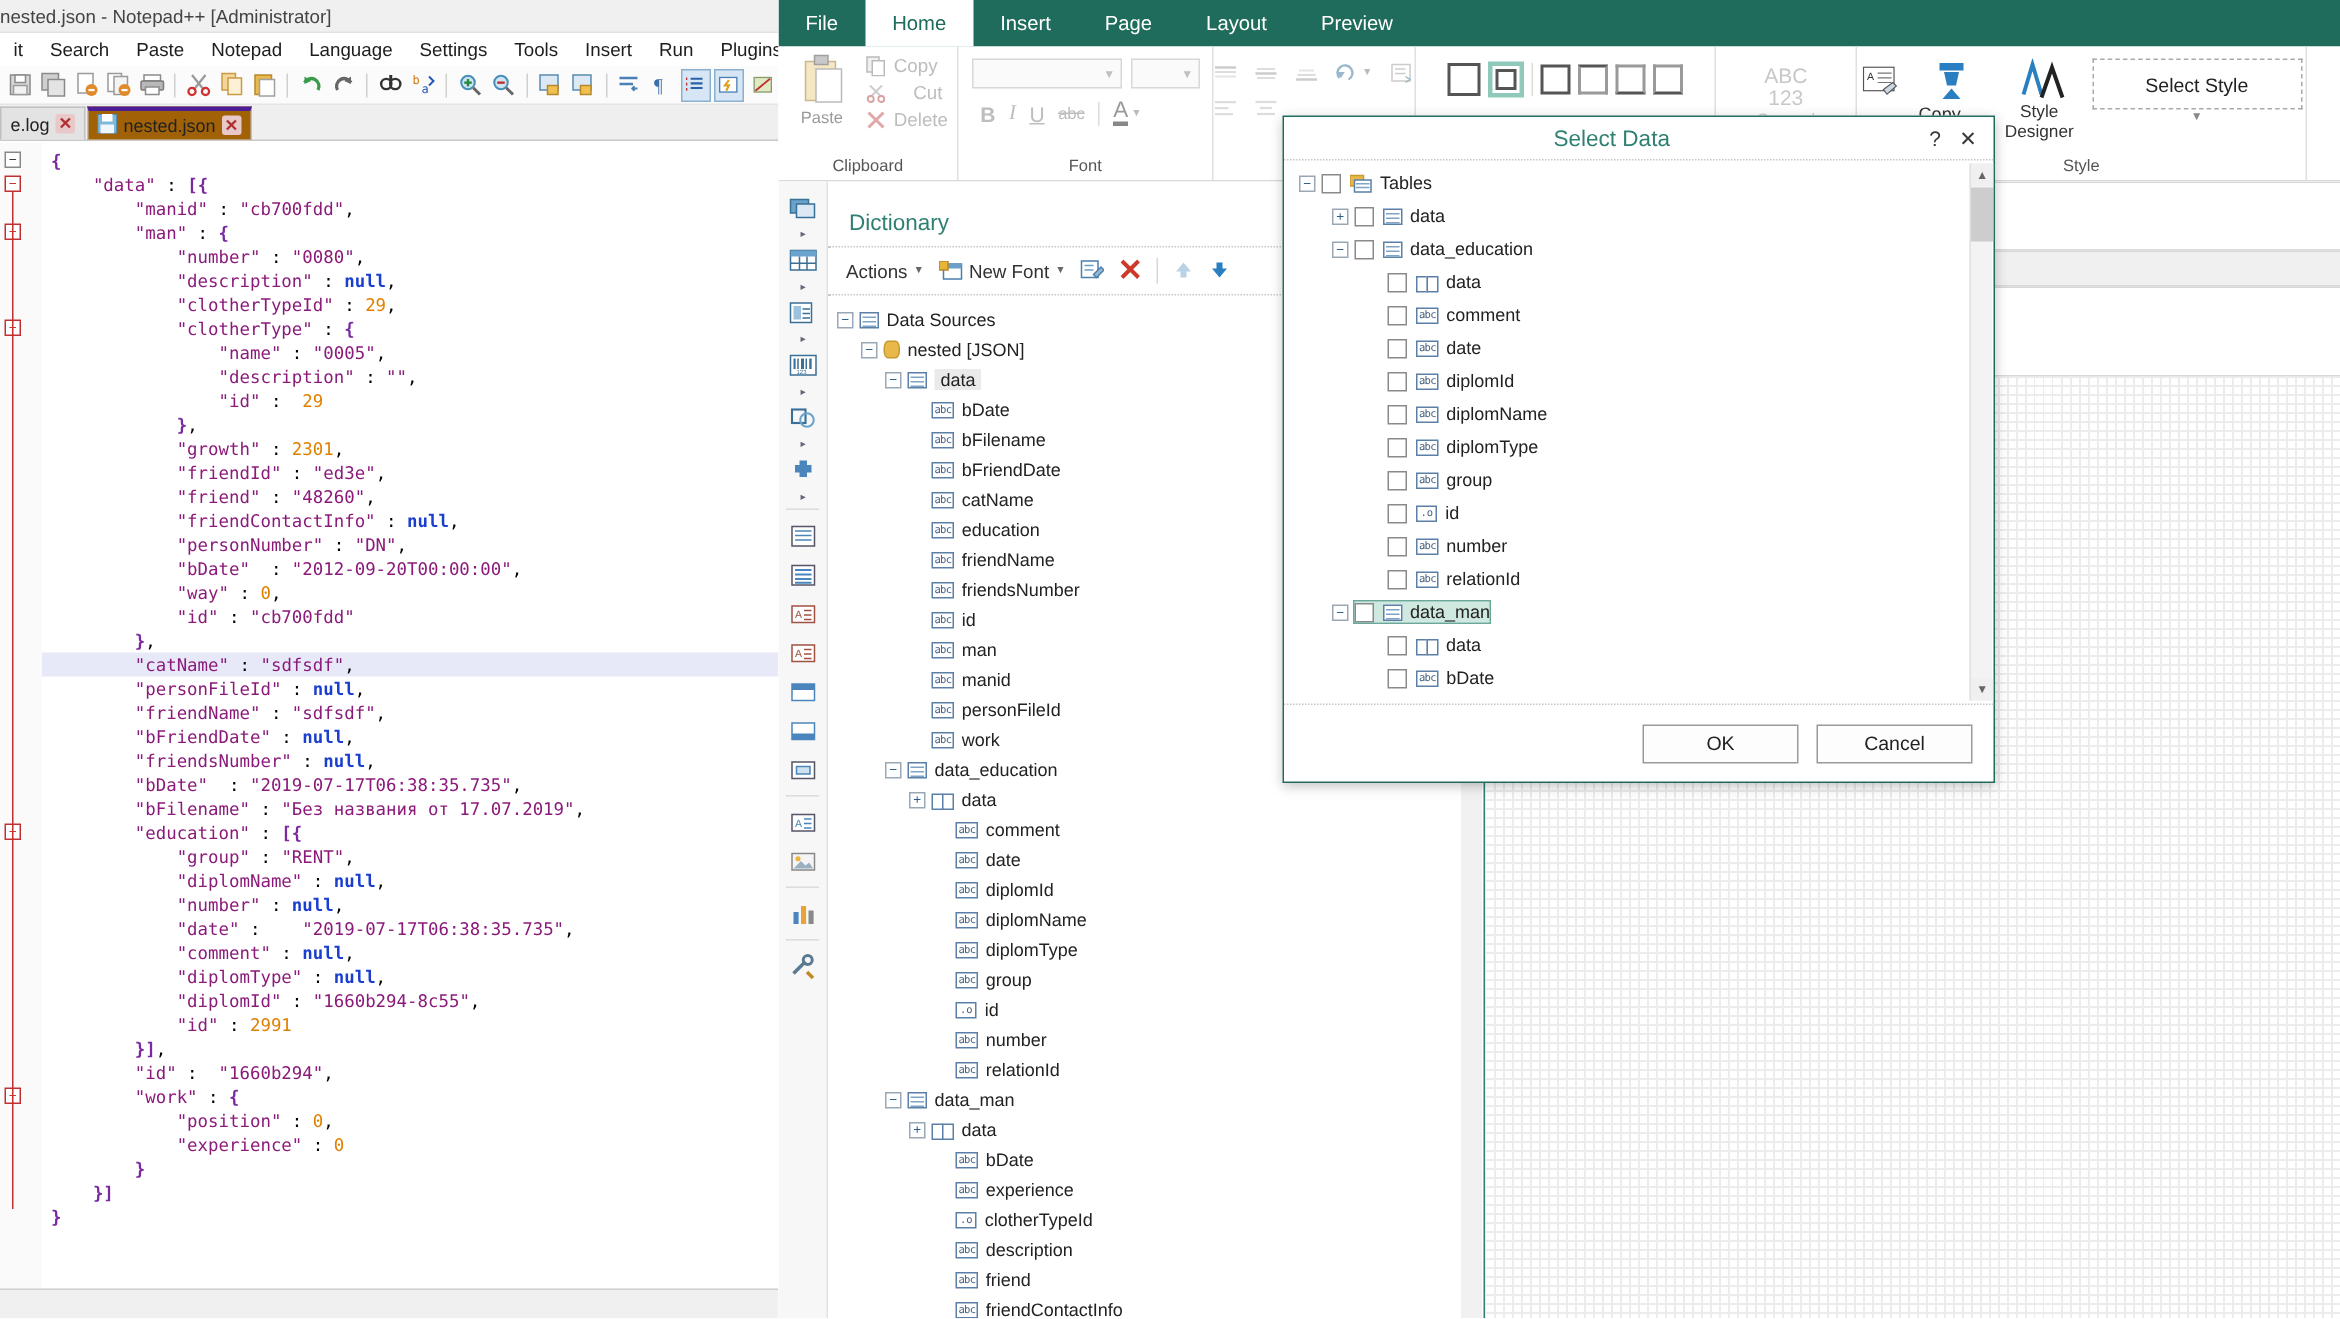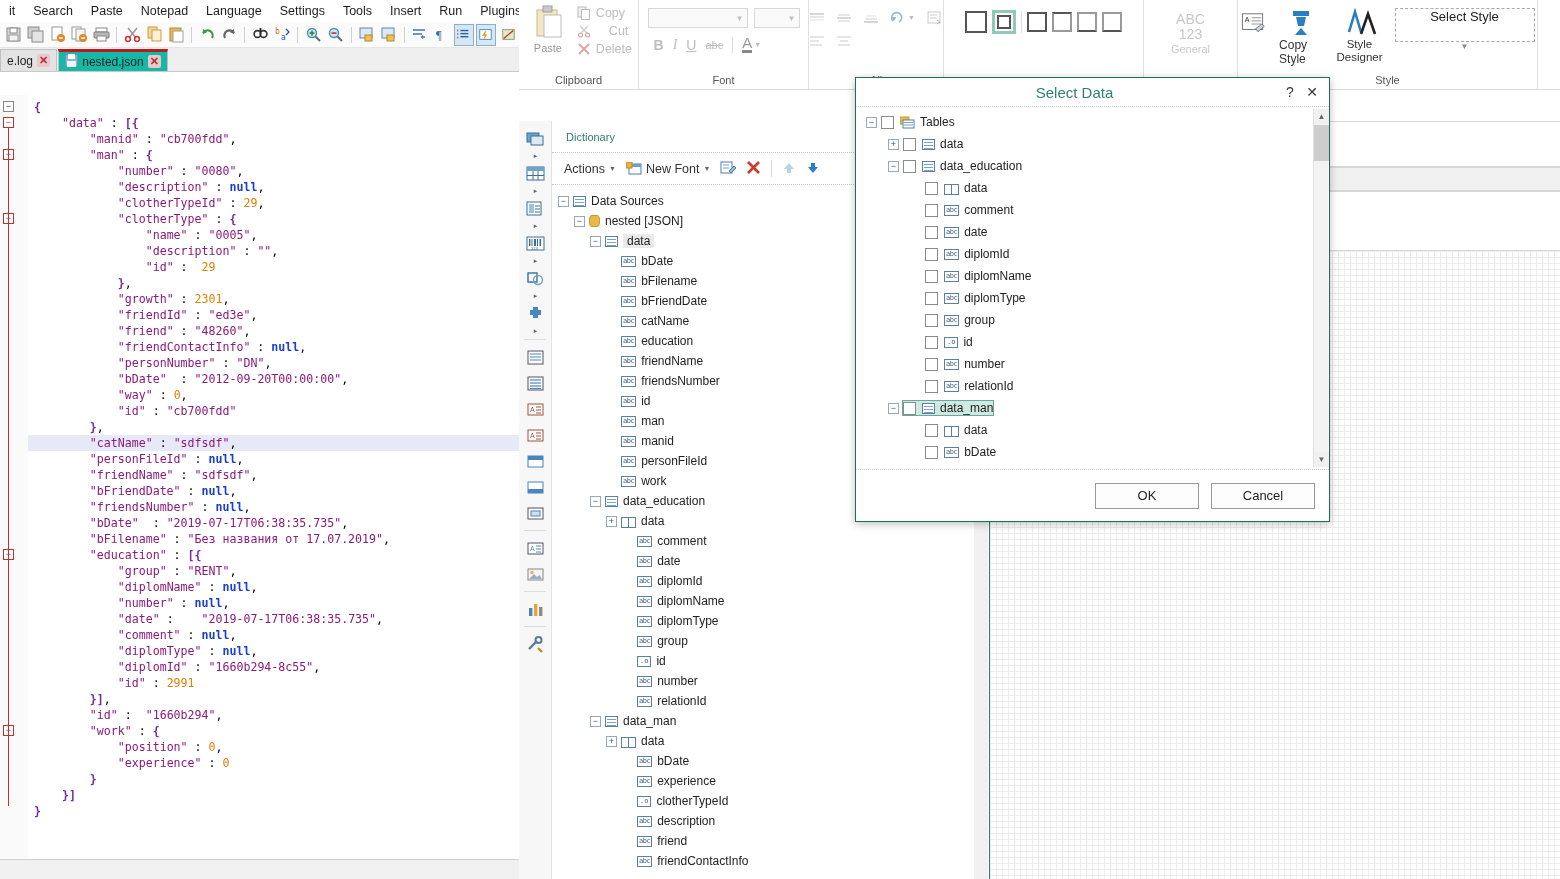--- a/index.html
+++ b/index.html
@@ -15,21 +15,21 @@
   #npp-title { height:22px; line-height:22px; padding-left:0; font-size:12.5px; color:#444; background:#f0f0f0;
                border-bottom:1px solid #e2e2e2; white-space:nowrap; }
   #npp-menu { height:22px; display:flex; align-items:center; background:#ffffff; font-size:12.5px; color:#1d1d1d; }
   #npp-menu .mi { padding:0 9px; white-space:nowrap; }
   #npp-tb { height:26px; display:flex; align-items:center; background:#fbfbfb; border-bottom:1px solid #e6e6e6; padding-left:2px; }
   #npp-tb .tbi { width:22px; height:22px; margin:0 1px; position:relative; display:flex; align-items:center; justify-content:center; }
   #npp-tb .sep { width:1px; height:16px; background:#d0d0d0; margin:0 4px; }
   #npp-tabs { height:24px; display:flex; align-items:flex-end; background:#efefef; border-bottom:1px solid #c8c8c8; }
   .npp-tab { height:22px; display:flex; align-items:center; gap:4px; padding:0 6px; font-size:12px; color:#222;
              background:#e3e3e3; border:1px solid #c0c0c0; border-bottom:none; margin-right:1px; }
-  .npp-tab.active { background:#14b8a6; border-top:3px solid #b91c1c; }
+  .npp-tab.active { background:#a16207; border-top:3px solid #4c1d95; }
   .tab-x { color:#b03030; font-weight:bold; font-size:11px; background:#e8c8c8; padding:0 2px; border-radius:2px; }
 
   #editor { position:absolute; left:0; top:95px; right:0; bottom:20px; background:#ffffff; display:flex; }
   #fold-col { width:28px; background:#fafafa; position:relative; border-right:0px; flex:none; }
   #code { flex:1; position:relative; font-family:"DejaVu Sans Mono","Liberation Mono",monospace;
           font-size:11.6px; line-height:16px; padding-top:4px; white-space:pre; color:#000; }
   #code .ln { height:16px; padding-left:6px; }
   #code .ln.hl { background:#e8e9f8; }      
   .s { color:#8b1a7a; }      
   .num { color:#e08000; }
@@ -53,22 +53,22 @@
   .rgroup .glabel { font-size:11px; color:#555; padding-bottom:3px; }
   .rgrow { display:flex; align-items:center; }
   .dim { color:#bdbdbd; }
 
   
   #dict-area { position:absolute; left:0; top:121px; width:455px; bottom:0; background:#ffffff; display:flex; }
   #vtoolbar { width:33px; background:#f7f7f7; border-right:1px solid #e2e2e2; padding-top:4px; }
   .vti { width:33px; height:26px; display:flex; align-items:center; justify-content:center; position:relative; }
   .vtsep { height:1px; background:#dcdcdc; margin:4px 5px; }
   #dict { flex:1; display:flex; flex-direction:column; }
-  #dict-title { height:32px; display:flex; align-items:center; padding-left:14px; color:#2f7f72; font-size:11px;
-                border-bottom:1px dotted #c8c8c8; }
+  #dict-title { height:32px; display:flex; align-items:center; padding-left:14px; color:#2f7f72; font-size:15px;
+                border-bottom:1px dotted #c8c8c8;margin-top:12px; }
   #dict-actions { height:32px; display:flex; align-items:center; gap:10px; padding-left:12px; border-bottom:1px dotted #c8c8c8; font-size:12.5px; color:#333; }
   #dict-actions .ai { display:flex; align-items:center; gap:4px; }
   #dict-tree { flex:1; overflow:hidden; padding-top:6px; font-size:12px; color:#222; }
   .trow { height:20px; display:flex; align-items:center; white-space:nowrap; }
   .tpm { width:11px; height:11px; border:1px solid #9aa8b5; background:#fff; color:#2b5c8a; font-size:9px;
          line-height:9px; text-align:center; margin-right:4px; flex:none; }
   .tspace { width:15px; flex:none; }
   .ticon { margin-right:5px; flex:none; display:inline-flex; align-items:center; }
   .abcico { border:1px solid #5b7fa6; background:#fff; color:#44617f; font-size:7px; line-height:9px;
             padding:0 1px; font-family:"DejaVu Sans Mono",monospace; letter-spacing:-0.5px; }
@@ -113,20 +113,23 @@
     background-image:
       repeating-linear-gradient(to right, #e2e2e2 0 1px, transparent 1px 6px),
       repeating-linear-gradient(to bottom, #e2e2e2 0 1px, transparent 1px 6px);
     opacity:.65; }
 </style>
 </head>
 <body>
 
 <div id="npp">
 
+  <div id="npp-title">
+    <span>nested.json - Notepad++ [Administrator]</span>
+  </div>
 
   <div id="npp-menu">
       <span class="mi">it</span>
       <span class="mi">Search</span>
       <span class="mi">Paste</span>
       <span class="mi">Notepad</span>
       <span class="mi">Language</span>
       <span class="mi">Settings</span>
       <span class="mi">Tools</span>
       <span class="mi">Insert</span>
@@ -310,20 +313,40 @@
         <div class="foldline" style="top: 33px; height: 678px;"></div>
       </div>
     <div id="code"><div class="ln"><span style="white-space:pre"></span><span class="br">{</span></div><div class="ln"><span style="white-space:pre">    </span><span class="s">"data"</span> : <span class="br">[</span><span class="br">{</span></div><div class="ln"><span style="white-space:pre">        </span><span class="s">"manid"</span> : <span class="s">"cb700fdd"</span>,</div><div class="ln"><span style="white-space:pre">        </span><span class="s">"man"</span> : <span class="br">{</span></div><div class="ln"><span style="white-space:pre">            </span><span class="s">"number"</span> : <span class="s">"0080"</span>,</div><div class="ln"><span style="white-space:pre">            </span><span class="s">"description"</span> : <span class="nul">null</span>,</div><div class="ln"><span style="white-space:pre">            </span><span class="s">"clotherTypeId"</span> : <span class="num">29</span>,</div><div class="ln"><span style="white-space:pre">            </span><span class="s">"clotherType"</span> : <span class="br">{</span></div><div class="ln"><span style="white-space:pre">                </span><span class="s">"name"</span> : <span class="s">"0005"</span>,</div><div class="ln"><span style="white-space:pre">                </span><span class="s">"description"</span> : <span class="s">""</span>,</div><div class="ln"><span style="white-space:pre">                </span><span class="s">"id"</span> :  <span class="num">29</span></div><div class="ln"><span style="white-space:pre">            </span><span class="br">}</span>,</div><div class="ln"><span style="white-space:pre">            </span><span class="s">"growth"</span> : <span class="num">2301</span>,</div><div class="ln"><span style="white-space:pre">            </span><span class="s">"friendId"</span> : <span class="s">"ed3e"</span>,</div><div class="ln"><span style="white-space:pre">            </span><span class="s">"friend"</span> : <span class="s">"48260"</span>,</div><div class="ln"><span style="white-space:pre">            </span><span class="s">"friendContactInfo"</span> : <span class="nul">null</span>,</div><div class="ln"><span style="white-space:pre">            </span><span class="s">"personNumber"</span> : <span class="s">"DN"</span>,</div><div class="ln"><span style="white-space:pre">            </span><span class="s">"bDate"</span>  : <span class="s">"2012-09-20T00:00:00"</span>,</div><div class="ln"><span style="white-space:pre">            </span><span class="s">"way"</span> : <span class="num">0</span>,</div><div class="ln"><span style="white-space:pre">            </span><span class="s">"id"</span> : <span class="s">"cb700fdd"</span></div><div class="ln"><span style="white-space:pre">        </span><span class="br">}</span>,</div><div class="ln hl"><span style="white-space:pre">        </span><span class="s">"catName"</span> : <span class="s">"sdfsdf"</span>,</div><div class="ln"><span style="white-space:pre">        </span><span class="s">"personFileId"</span> : <span class="nul">null</span>,</div><div class="ln"><span style="white-space:pre">        </span><span class="s">"friendName"</span> : <span class="s">"sdfsdf"</span>,</div><div class="ln"><span style="white-space:pre">        </span><span class="s">"bFriendDate"</span> : <span class="nul">null</span>,</div><div class="ln"><span style="white-space:pre">        </span><span class="s">"friendsNumber"</span> : <span class="nul">null</span>,</div><div class="ln"><span style="white-space:pre">        </span><span class="s">"bDate"</span>  : <span class="s">"2019-07-17T06:38:35.735"</span>,</div><div class="ln"><span style="white-space:pre">        </span><span class="s">"bFilename"</span> : <span class="s">"Без названия от 17.07.2019"</span>,</div><div class="ln"><span style="white-space:pre">        </span><span class="s">"education"</span> : <span class="br">[</span><span class="br">{</span></div><div class="ln"><span style="white-space:pre">            </span><span class="s">"group"</span> : <span class="s">"RENT"</span>,</div><div class="ln"><span style="white-space:pre">            </span><span class="s">"diplomName"</span> : <span class="nul">null</span>,</div><div class="ln"><span style="white-space:pre">            </span><span class="s">"number"</span> : <span class="nul">null</span>,</div><div class="ln"><span style="white-space:pre">            </span><span class="s">"date"</span> :    <span class="s">"2019-07-17T06:38:35.735"</span>,</div><div class="ln"><span style="white-space:pre">            </span><span class="s">"comment"</span> : <span class="nul">null</span>,</div><div class="ln"><span style="white-space:pre">            </span><span class="s">"diplomType"</span> : <span class="nul">null</span>,</div><div class="ln"><span style="white-space:pre">            </span><span class="s">"diplomId"</span> : <span class="s">"1660b294-8c55"</span>,</div><div class="ln"><span style="white-space:pre">            </span><span class="s">"id"</span> : <span class="num">2991</span></div><div class="ln"><span style="white-space:pre">        </span><span class="br">}</span><span class="br">]</span>,</div><div class="ln"><span style="white-space:pre">        </span><span class="s">"id"</span> :  <span class="s">"1660b294"</span>,</div><div class="ln"><span style="white-space:pre">        </span><span class="s">"work"</span> : <span class="br">{</span></div><div class="ln"><span style="white-space:pre">            </span><span class="s">"position"</span> : <span class="num">0</span>,</div><div class="ln"><span style="white-space:pre">            </span><span class="s">"experience"</span> : <span class="num">0</span></div><div class="ln"><span style="white-space:pre">        </span><span class="br">}</span></div><div class="ln"><span style="white-space:pre">    </span><span class="br">}</span><span class="br">]</span></div><div class="ln"><span style="white-space:pre"></span><span class="br">}</span></div></div>
   </div>
 
   <div id="npp-status"></div>
 </div>
 
 <div id="app">
 
+  <div id="ribbon-tabs">
+      <div class="rtab">
+        <span>File</span>
+      </div>
+      <div class="rtab active">
+        <span>Home</span>
+      </div>
+      <div class="rtab">
+        <span>Insert</span>
+      </div>
+      <div class="rtab">
+        <span>Page</span>
+      </div>
+      <div class="rtab">
+        <span>Layout</span>
+      </div>
+      <div class="rtab">
+        <span>Preview</span>
+      </div>
+    </div>
 
   <div id="ribbon-body">
 
     <div class="rgroup" style="width:120px;">
       <div class="rgrow" style="width:100%; justify-content:flex-start; gap:6px; align-items:flex-start;">
         <div style="display:flex;flex-direction:column;align-items:center;width:46px;">
           <svg width="34" height="38" viewBox="0 0 34 38">
               <rect x="6" y="6" width="20" height="26" fill="#f5e7c4" stroke="#cbb88a"></rect>
               <rect x="12" y="2" width="9" height="6" fill="#c9c9c9" stroke="#a0a0a0"></rect>
               <rect x="13" y="11" width="17" height="22" fill="#fff" stroke="#bbb"></rect>
@@ -475,21 +498,21 @@
           <span style="font-size:12px;color:#333;">Copy Style</span>
         </div>
         <div style="display:flex;flex-direction:column;align-items:center;line-height:13px;">
           <svg width="38" height="30" viewBox="0 0 38 30">
               <path d="M8 24 L14 4 L20 24" fill="none" stroke="#2a7fc0" stroke-width="2.6"></path>
               <path d="M20 26 L27 6 L34 26" fill="none" stroke="#222" stroke-width="2.6"></path>
             </svg>
           <span style="font-size:11.5px;color:#333;text-align:center;">Style<br>Designer</span>
         </div>
         <div style="display:flex;flex-direction:column;align-items:center;">
-          <div style="width:140px;height:34px;border:1px dashed #aaa;display:flex;justify-content:center;font-size:13px;color:#222;">
+          <div style="width:140px;height:34px;border:1px dashed #aaa;display:flex;align-items:center;justify-content:center;font-size:13px;color:#222;">
             <span>Select Style</span>
           </div>
           <span style="font-size:8px;color:#888;">▼</span>
         </div>
       </div>
       <div class="glabel">Style</div>
     </div>
   </div>
 
   <div id="dict-area">

